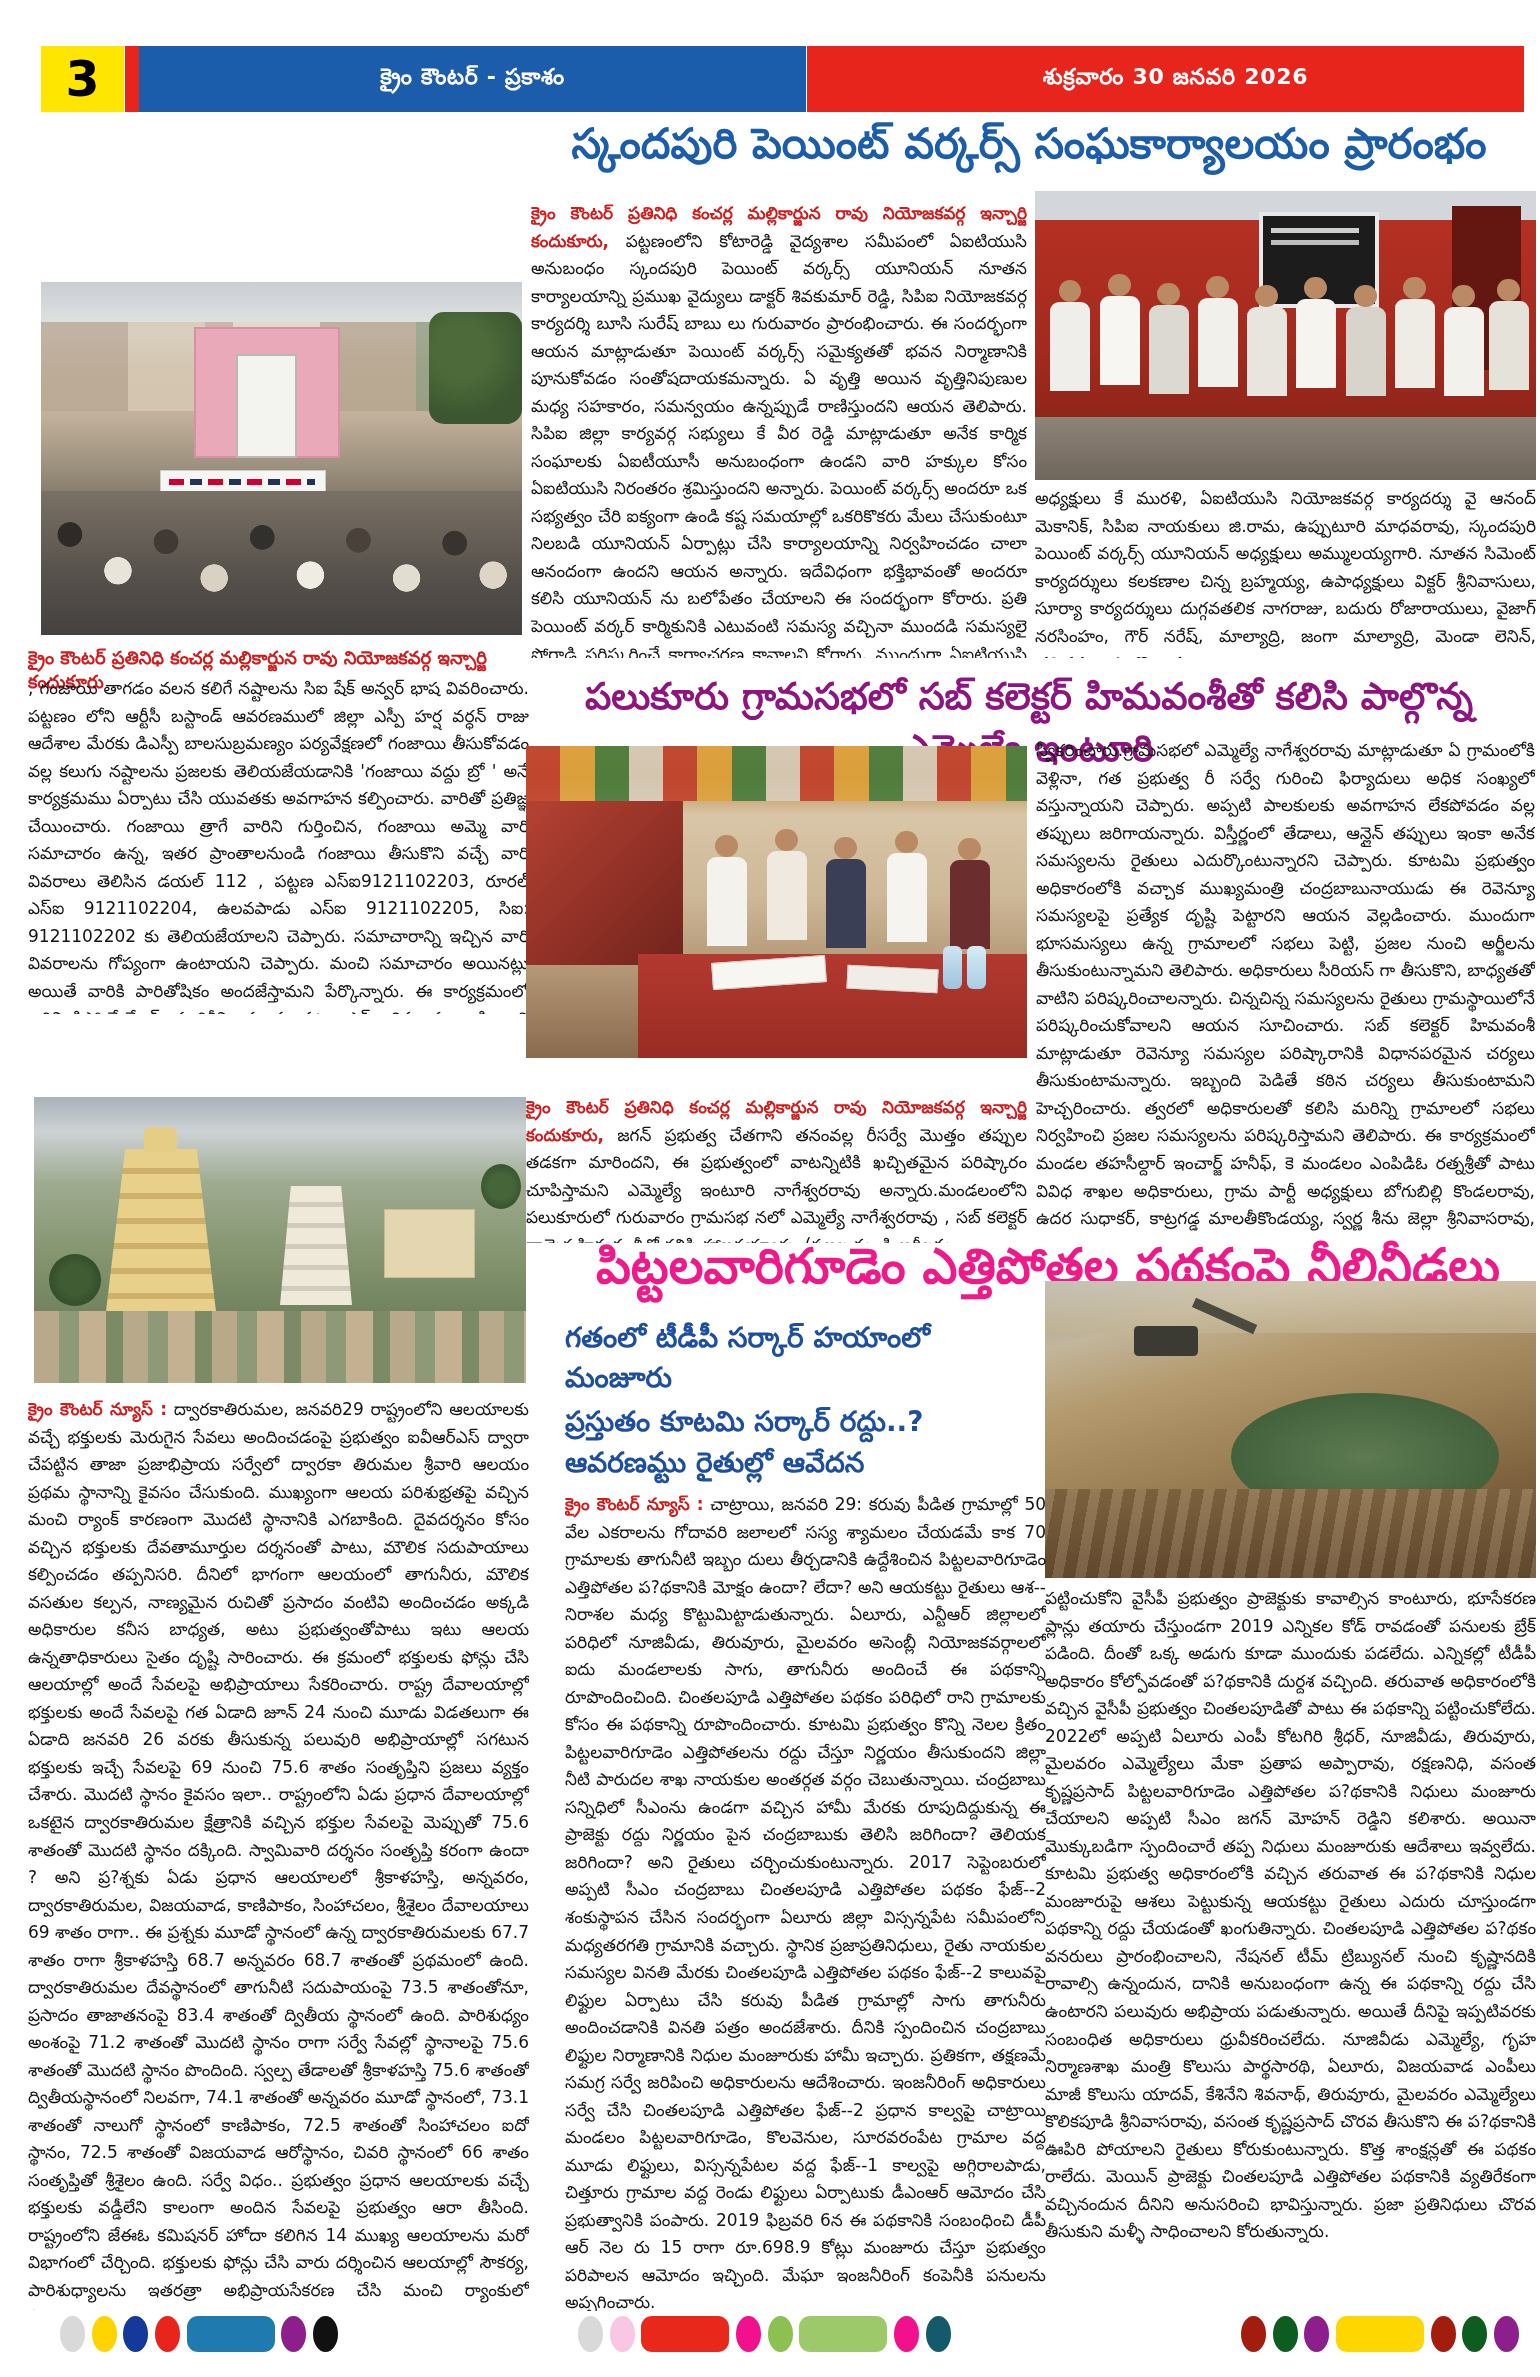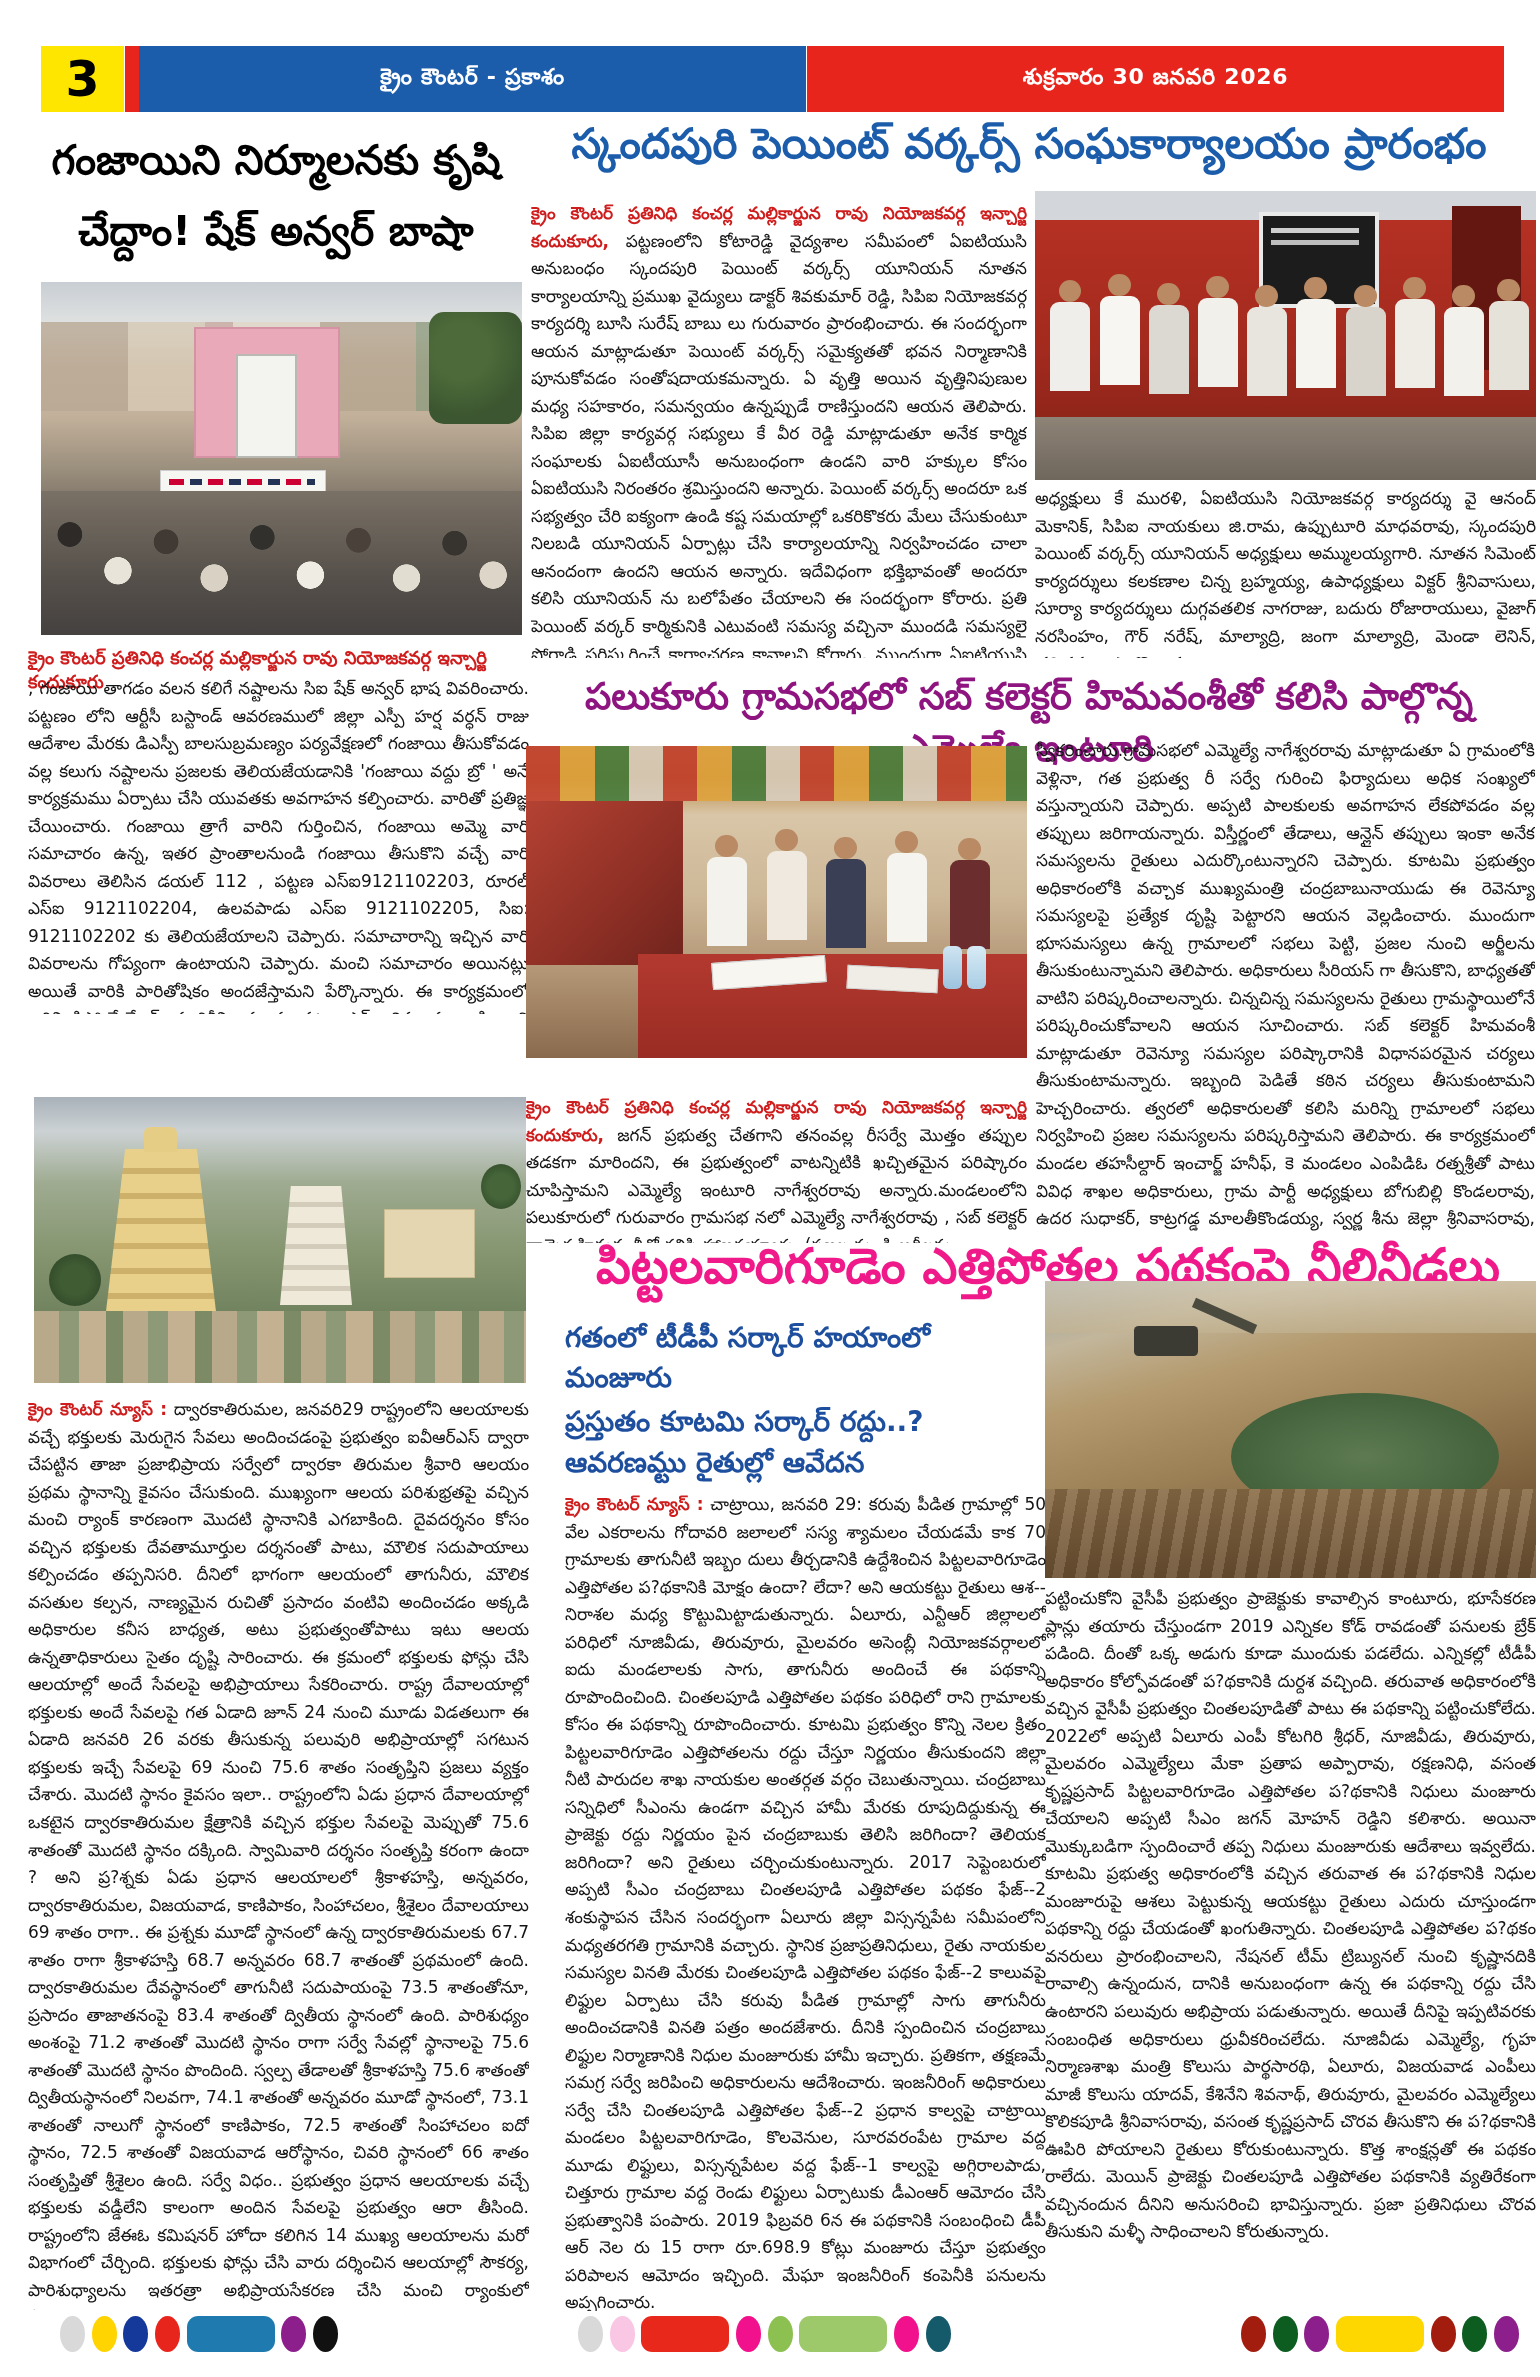--- a/index.html
+++ b/index.html
@@ -40,25 +40,24 @@
 
 <div class="page">
 
   <div class="abs pagenum" style="left:41px;top:46px;width:83px;height:66px;background:var(--page-yellow);">
     <span>3</span>
   </div>
   <div class="abs" style="left:125px;top:46px;width:15px;height:66px;background:var(--masthead-red);"></div>
   <div class="abs mastbar" style="left:139px;top:46px;width:667px;height:66px;background:var(--masthead-blue);">
     <span>క్రైం కౌంటర్ - ప్రకాశం</span>
   </div>
-  <div class="abs mastbar" style="left:807px;top:46px;width:697px;height:66px;background:var(--masthead-red);">
+  <div class="abs mastbar" style="left:807px;top:46px;width:697px;height:66px;background:var(--masthead-red);padding-left:20px;">
     <span>శుక్రవారం  30 జనవరి 2026</span>
   </div>
 
-  <div class="abs headline hl-ganja" style="left:22.4px;top:125px;width:507px;height:153px;">గంజాయిని నిర్మూలనకు కృషి చేద్దాం! షేక్ అన్వర్ బాషా</div>
 
   <div class="photo" style="left:41px;top:282px;width:481px;height:353px;
               background:linear-gradient(180deg,#c9ced4 0%,#e4e5e3 14%,#cdbda9 24%,#c2b09a 38%,#9d917f 52%,#6b6158 70%,#57504a 100%);">
     <div style="left:0;top:40px;width:100%;height:89px;background:
          linear-gradient(90deg,#b9a894 0 18%,#d6c9b4 18% 34%,#c7a9a0 34% 40%,#e0d6c6 40% 58%,#b5a48e 58% 78%,#8f9b7e 78% 100%);opacity:.8;"></div>
     <div style="left:153px;top:45px;width:142px;height:127px;background:#e9a9b8;border:2.2px solid #d592a4;"></div>
     <div style="left:195px;top:72px;width:57px;height:100px;background:#f3f3ef;border:2.2px solid #b9b9b4;"></div>
     <div style="left:388px;top:30px;width:93px;height:112px;background:radial-gradient(circle at 35% 35%,#4d6b3a 28%,#3b5630 70%);border-radius:15px;"></div>
     <div style="left:119px;top:188px;width:164px;height:34px;background:#f6f6f2;border:1.5px solid #ccc;
                 box-shadow:0 1.5px 0 #999;"></div>

